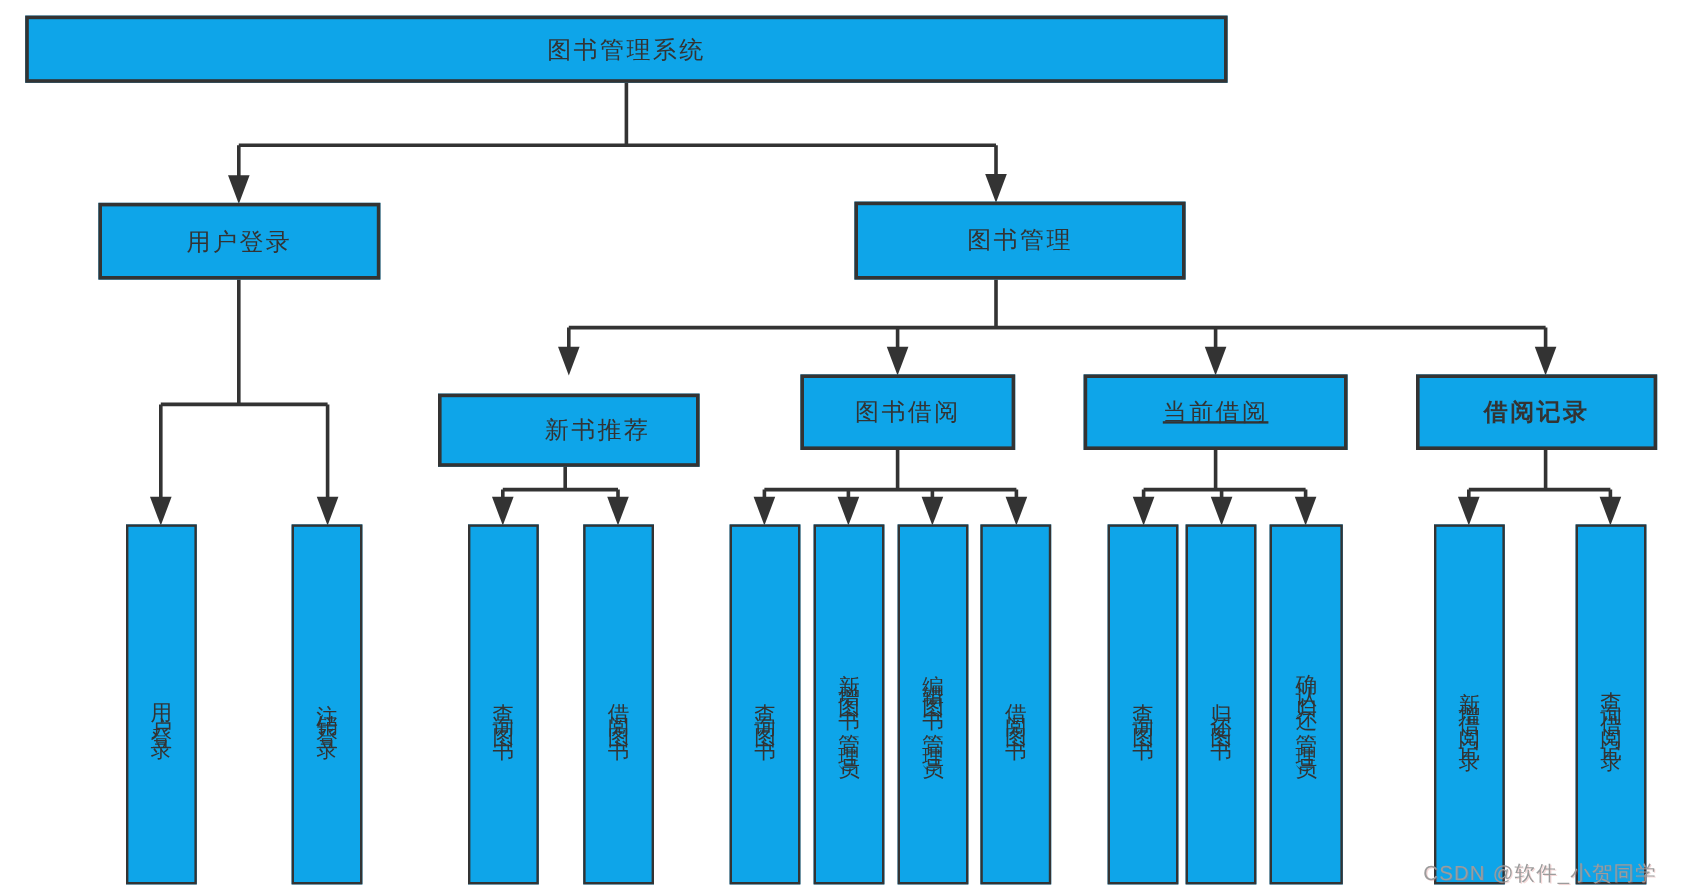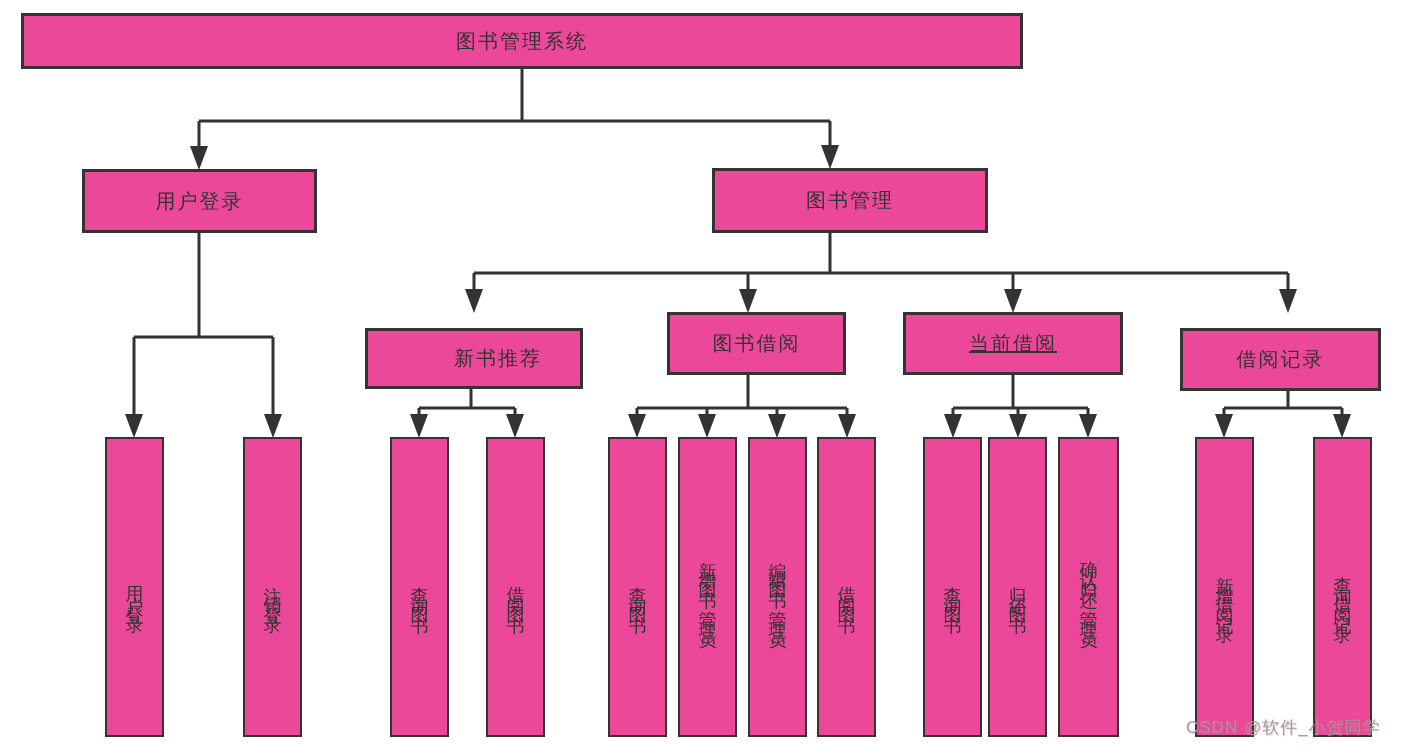--- a/index.html
+++ b/index.html
@@ -17,21 +17,21 @@
   }
   #connectors {
     position: absolute;
     left: 0;
     top: 0;
     z-index: 1;
   }
   .box {
     position: absolute;
     box-sizing: border-box;
-    background: #ec4899;
+    background: #0ea5e9;
     border: 3px solid #333333;
     color: #333333;
     display: flex;
     align-items: center;
     justify-content: center;
     z-index: 2;
   }
   .hlabel {
     font-size: 20px;
     letter-spacing: 2px;
@@ -122,21 +122,21 @@
 
   <div class="box" style="left:365px; top:328px; width:218px; height:61px;padding-left:48px;">
     <span class="hlabel">新书推荐</span>
   </div>
   <div class="box" style="left:640px; top:312px; width:179px; height:63px;margin-left:27px;">
     <span class="hlabel">图书借阅</span>
   </div>
   <div class="box" style="left:903px; top:312px; width:220px; height:63px;text-decoration:underline;">
     <span class="hlabel">当前借阅</span>
   </div>
-  <div class="box" style="left:1180px; top:328px; width:201px; height:63px;">
+  <div class="box" style="left:1180px; top:312px; width:201px; height:63px;font-weight:bold;">
     <span class="hlabel">借阅记录</span>
   </div>
 
   <div class="box leaf" style="left:105px;">
     <span class="vlabel">用户登录</span>
   </div>
   <div class="box leaf" style="left:243px;">
     <span class="vlabel">注销登录</span>
   </div>
 

